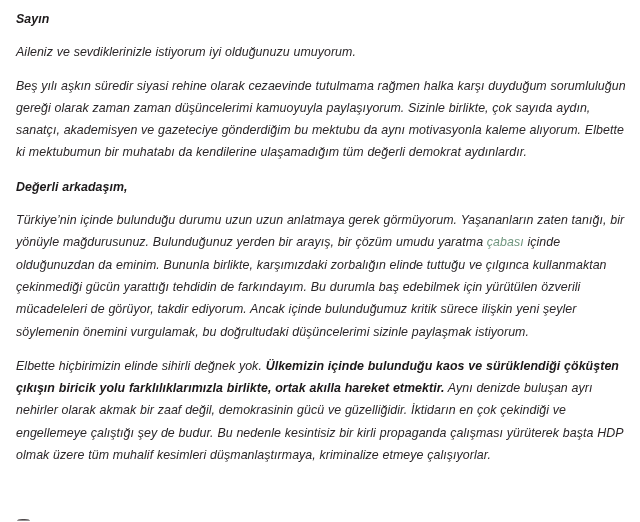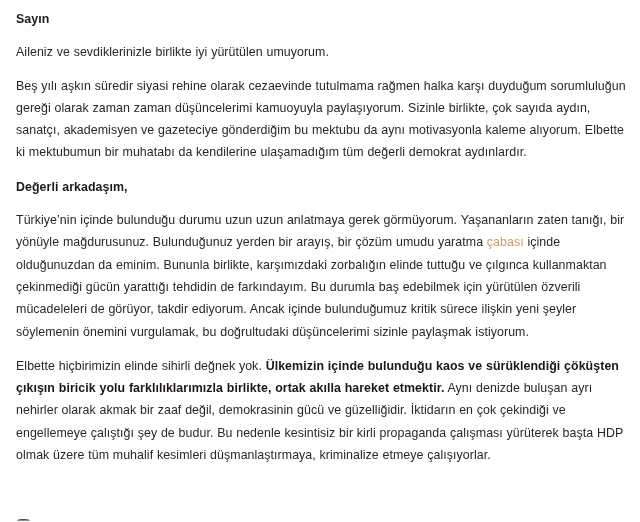--- a/index.html
+++ b/index.html
@@ -21,20 +21,21 @@
     position: relative;
     width: 640px;
     height: 522px;
     background: #ffffff;
     box-sizing: border-box;
     padding: 8px 14px 0 16px;
   }
 
   .doc-body {
     width: 610px;
+    font-style: italic;
   }
 
   .para {
     margin: 0 0 11px 0;
     font-size: 12.4px;
     line-height: 22.3px;
     letter-spacing: 0.005em;
     word-spacing: 0.02em;
     color: #2a2628;
     text-align: left;
@@ -61,21 +62,21 @@
     margin-bottom: 12px;
   }
 
   strong.emph {
     font-weight: bold;
     color: #1b1718;
   }
 
   
   .faded {
-    color: #a16207;
+    color: #14532d;
     opacity: 0.62;
   }
 
   
   .cut-glyph {
     position: absolute;
     left: 17px;
     bottom: 0;
     width: 13px;
     height: 3px;
@@ -94,21 +95,21 @@
 </style>
 </head>
 <body>
 
 <div class="page">
 
   <div class="doc-body">
 
     <p class="para salutation">Sayın</p>
 
-    <p class="para greeting">Aileniz ve sevdiklerinizle birlikte iyi yürütülen umuyorum.</p>
+    <p class="para greeting">Aileniz ve sevdiklerinizle istiyorum iyi olduğunuzu umuyorum.</p>
 
     <p class="para block">Beş yılı aşkın süredir siyasi rehine olarak cezaevinde tutulmama rağmen halka karşı duyduğum sorumluluğun gereği olarak zaman zaman düşüncelerimi kamuoyuyla paylaşıyorum. Sizinle birlikte, çok sayıda aydın, sanatçı, akademisyen ve gazeteciye gönderdiğim bu mektubu da aynı motivasyonla kaleme alıyorum. Elbette ki mektubumun bir muhatabı da kendilerine ulaşamadığım tüm değerli demokrat aydınlardır.</p>
 
     <p class="para heading">Değerli arkadaşım,</p>
 
     <p class="para block"><span>Türkiye’nin içinde bulunduğu durumu uzun uzun anlatmaya gerek görmüyorum. Yaşananların zaten tanığı, bir yönüyle mağdurusunuz. Bulunduğunuz yerden bir arayış, bir çözüm umudu yaratma </span><span class="faded">çabası</span><span> içinde olduğunuzdan da eminim. Bununla birlikte, karşımızdaki zorbalığın elinde tuttuğu ve çılgınca kullanmaktan çekinmediği gücün yarattığı tehdidin de farkındayım. Bu durumla baş edebilmek için yürütülen özverili mücadeleleri de görüyor, takdir ediyorum. Ancak içinde bulunduğumuz kritik sürece ilişkin yeni şeyler söylemenin önemini vurgulamak, bu doğrultudaki düşüncelerimi sizinle paylaşmak istiyorum.</span></p>
 
     <p class="para block"><span>Elbette hiçbirimizin elinde sihirli değnek yok. </span><strong class="emph">Ülkemizin içinde bulunduğu kaos ve sürüklendiği çöküşten çıkışın biricik yolu farklılıklarımızla birlikte, ortak akılla hareket etmektir.</strong><span> Aynı denizde buluşan ayrı nehirler olarak akmak bir zaaf değil, demokrasinin gücü ve güzelliğidir. İktidarın en çok çekindiği ve engellemeye çalıştığı şey de budur. Bu nedenle kesintisiz bir kirli propaganda çalışması yürüterek başta HDP olmak üzere tüm muhalif kesimleri düşmanlaştırmaya, kriminalize etmeye çalışıyorlar.</span></p>
 
   </div>

